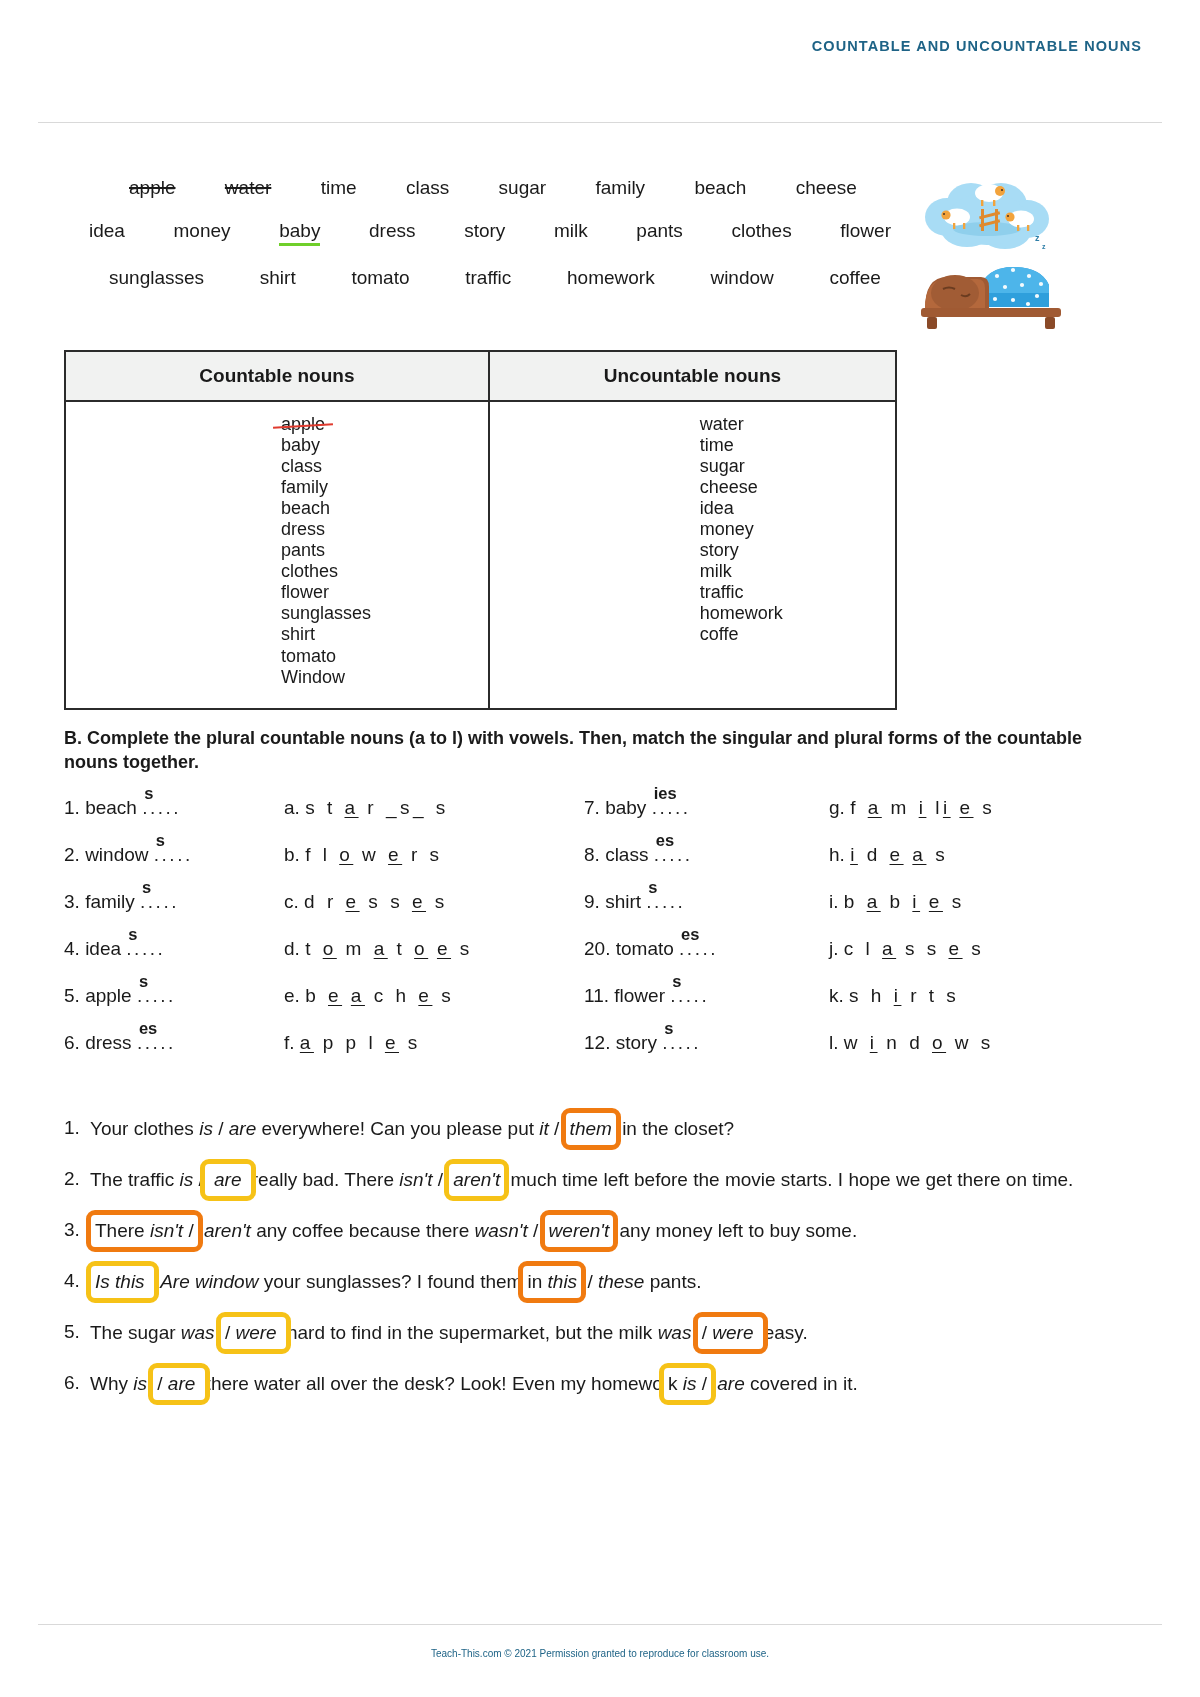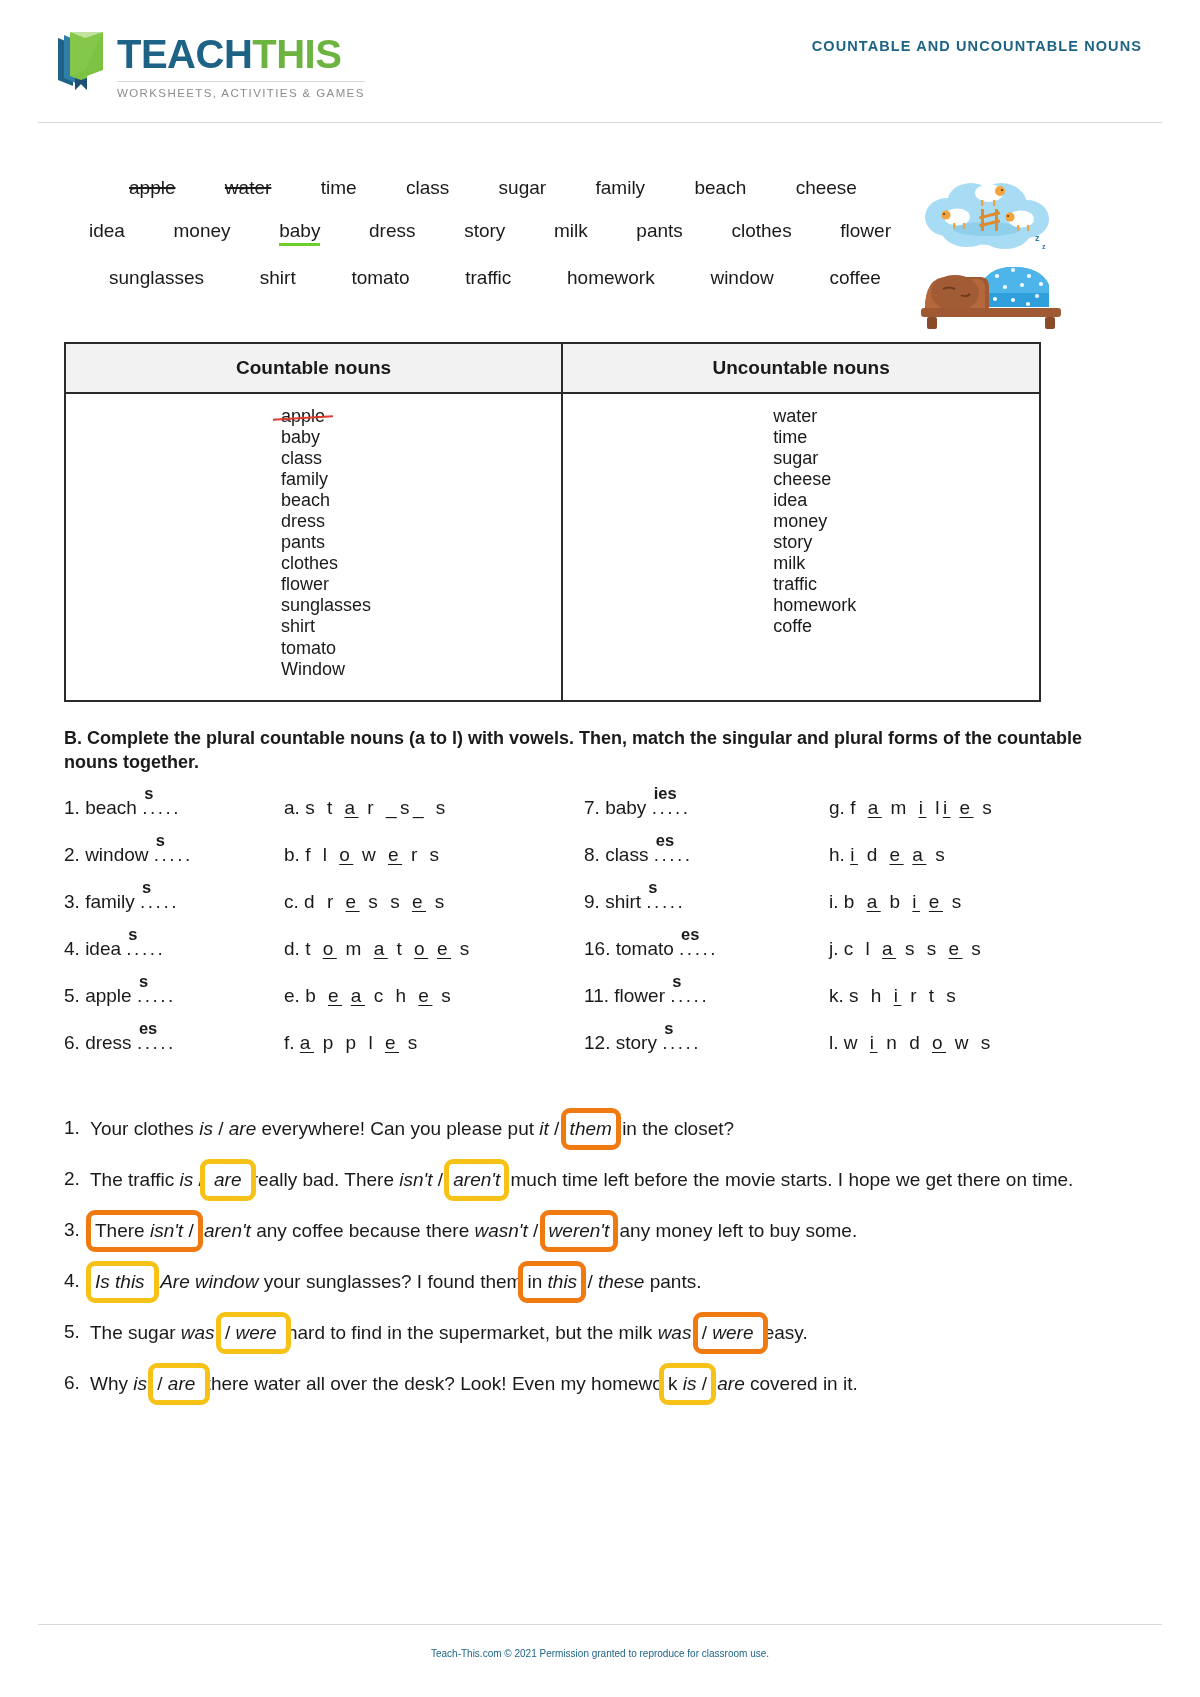--- a/index.html
+++ b/index.html
@@ -105,22 +105,22 @@
     right: 62px;
     top: 22px;
     width: 165px;
     height: 155px;
   }
 
   
   .nouns-table {
     position: absolute;
     left: 64px;
-    top: 342px;
-    width: 977px;
+    top: 350px;
+    width: 833px;
     border: 2px solid #2b2b2b;
     border-collapse: collapse;
   }
   .nouns-table .thead-row th {
     background: #f1f2f1;
     border: 2px solid #2b2b2b;
     font-size: 19px;
     font-weight: bold;
     padding: 13px 0;
     text-align: center;
@@ -224,35 +224,20 @@
     left: 0; right: 0; bottom: 38px;
     text-align: center;
     color: #1e6386;
     font-size: 10px;
   }
 </style>
 </head>
 <body>
 
 <div class="header">
-  <div class="logo-wrap">
-    <svg class="logo-mark" viewBox="0 0 52 62">
-      <path d="M3 8 L3 50 L18 56 L18 14 Z" fill="#1e6386"></path>
-      <path d="M9 5 L9 48 L23 54 L23 11 Z" fill="#2f7fa8"></path>
-      <path d="M15 2 L15 46 L20 48 L20 60 L26 54 L32 60 L32 46 L48 40 L48 2 L30 8 Z" fill="#7dc242"></path>
-      <path d="M20 48 L20 60 L26 54 L32 60 L32 48 L26 50 Z" fill="#1e4f74"></path>
-      <path d="M15 2 L15 46 L30 40 L48 2 Z" fill="#8ccc52" opacity="0.55"></path>
-    </svg>
-    <div class="logo-text-block">
-      <div class="logo-title">
-        <span class="t-dark">TEACH</span><span class="t-green">THIS</span>
-      </div>
-      <div class="logo-sub">WORKSHEETS, ACTIVITIES &amp; GAMES</div>
-    </div>
-  </div>
   <div class="header-right">
     <div class="kicker">COUNTABLE AND UNCOUNTABLE NOUNS</div>
   </div>
   <div class="header-rule"></div>
 </div>
 
 <div class="sec-a">
 
   <div class="wordbank">
     <div class="wb-row r1">
@@ -425,21 +410,21 @@
     <div class="b-cell"><span>8.</span> <span>class</span> <span class="blank"><span class="ans">es</span><span class="dots">.....</span></span></div>
     <div class="b-cell"><span>h.</span> <span class="sp"><span class="v">i</span>&nbsp;d&nbsp;<span class="v">e</span>&nbsp;<span class="v">a</span>&nbsp;s</span></div>
 
     <div class="b-cell"><span>3.</span> <span>family</span> <span class="blank"><span class="ans">s</span><span class="dots">.....</span></span></div>
     <div class="b-cell"><span>c.</span> <span class="sp">d&nbsp;r&nbsp;<span class="v">e</span>&nbsp;s&nbsp;s&nbsp;<span class="v">e</span>&nbsp;s</span></div>
     <div class="b-cell"><span>9.</span> <span>shirt</span> <span class="blank"><span class="ans">s</span><span class="dots">.....</span></span></div>
     <div class="b-cell"><span>i.</span> <span class="sp">b&nbsp;<span class="v">a</span>&nbsp;b&nbsp;<span class="v">i</span>&nbsp;<span class="v">e</span>&nbsp;s</span></div>
 
     <div class="b-cell"><span>4.</span> <span>idea</span> <span class="blank"><span class="ans">s</span><span class="dots">.....</span></span></div>
     <div class="b-cell"><span>d.</span> <span class="sp">t&nbsp;<span class="v">o</span>&nbsp;m&nbsp;<span class="v">a</span>&nbsp;t&nbsp;<span class="v">o</span>&nbsp;<span class="v">e</span>&nbsp;s</span></div>
-    <div class="b-cell"><span>16.</span> <span>tomato</span> <span class="blank"><span class="ans">es</span><span class="dots">.....</span></span></div>
+    <div class="b-cell"><span>20.</span> <span>tomato</span> <span class="blank"><span class="ans">es</span><span class="dots">.....</span></span></div>
     <div class="b-cell"><span>j.</span> <span class="sp">c&nbsp;l&nbsp;<span class="v">a</span>&nbsp;s&nbsp;s&nbsp;<span class="v">e</span>&nbsp;s</span></div>
 
     <div class="b-cell"><span>5.</span> <span>apple</span> <span class="blank"><span class="ans">s</span><span class="dots">.....</span></span></div>
     <div class="b-cell"><span>e.</span> <span class="sp">b&nbsp;<span class="v">e</span>&nbsp;<span class="v">a</span>&nbsp;c&nbsp;h&nbsp;<span class="v">e</span>&nbsp;s</span></div>
     <div class="b-cell"><span>11.</span> <span>flower</span> <span class="blank"><span class="ans">s</span><span class="dots">.....</span></span></div>
     <div class="b-cell"><span>k.</span> <span class="sp">s&nbsp;h&nbsp;<span class="v">i</span>&nbsp;r&nbsp;t&nbsp;s</span></div>
 
     <div class="b-cell"><span>6.</span> <span>dress</span> <span class="blank"><span class="ans">es</span><span class="dots">.....</span></span></div>
     <div class="b-cell"><span>f.</span> <span class="sp"><span class="v">a</span>&nbsp;p&nbsp;p&nbsp;l&nbsp;<span class="v">e</span>&nbsp;s</span></div>
     <div class="b-cell"><span>12.</span> <span>story</span> <span class="blank"><span class="ans">s</span><span class="dots">.....</span></span></div>

